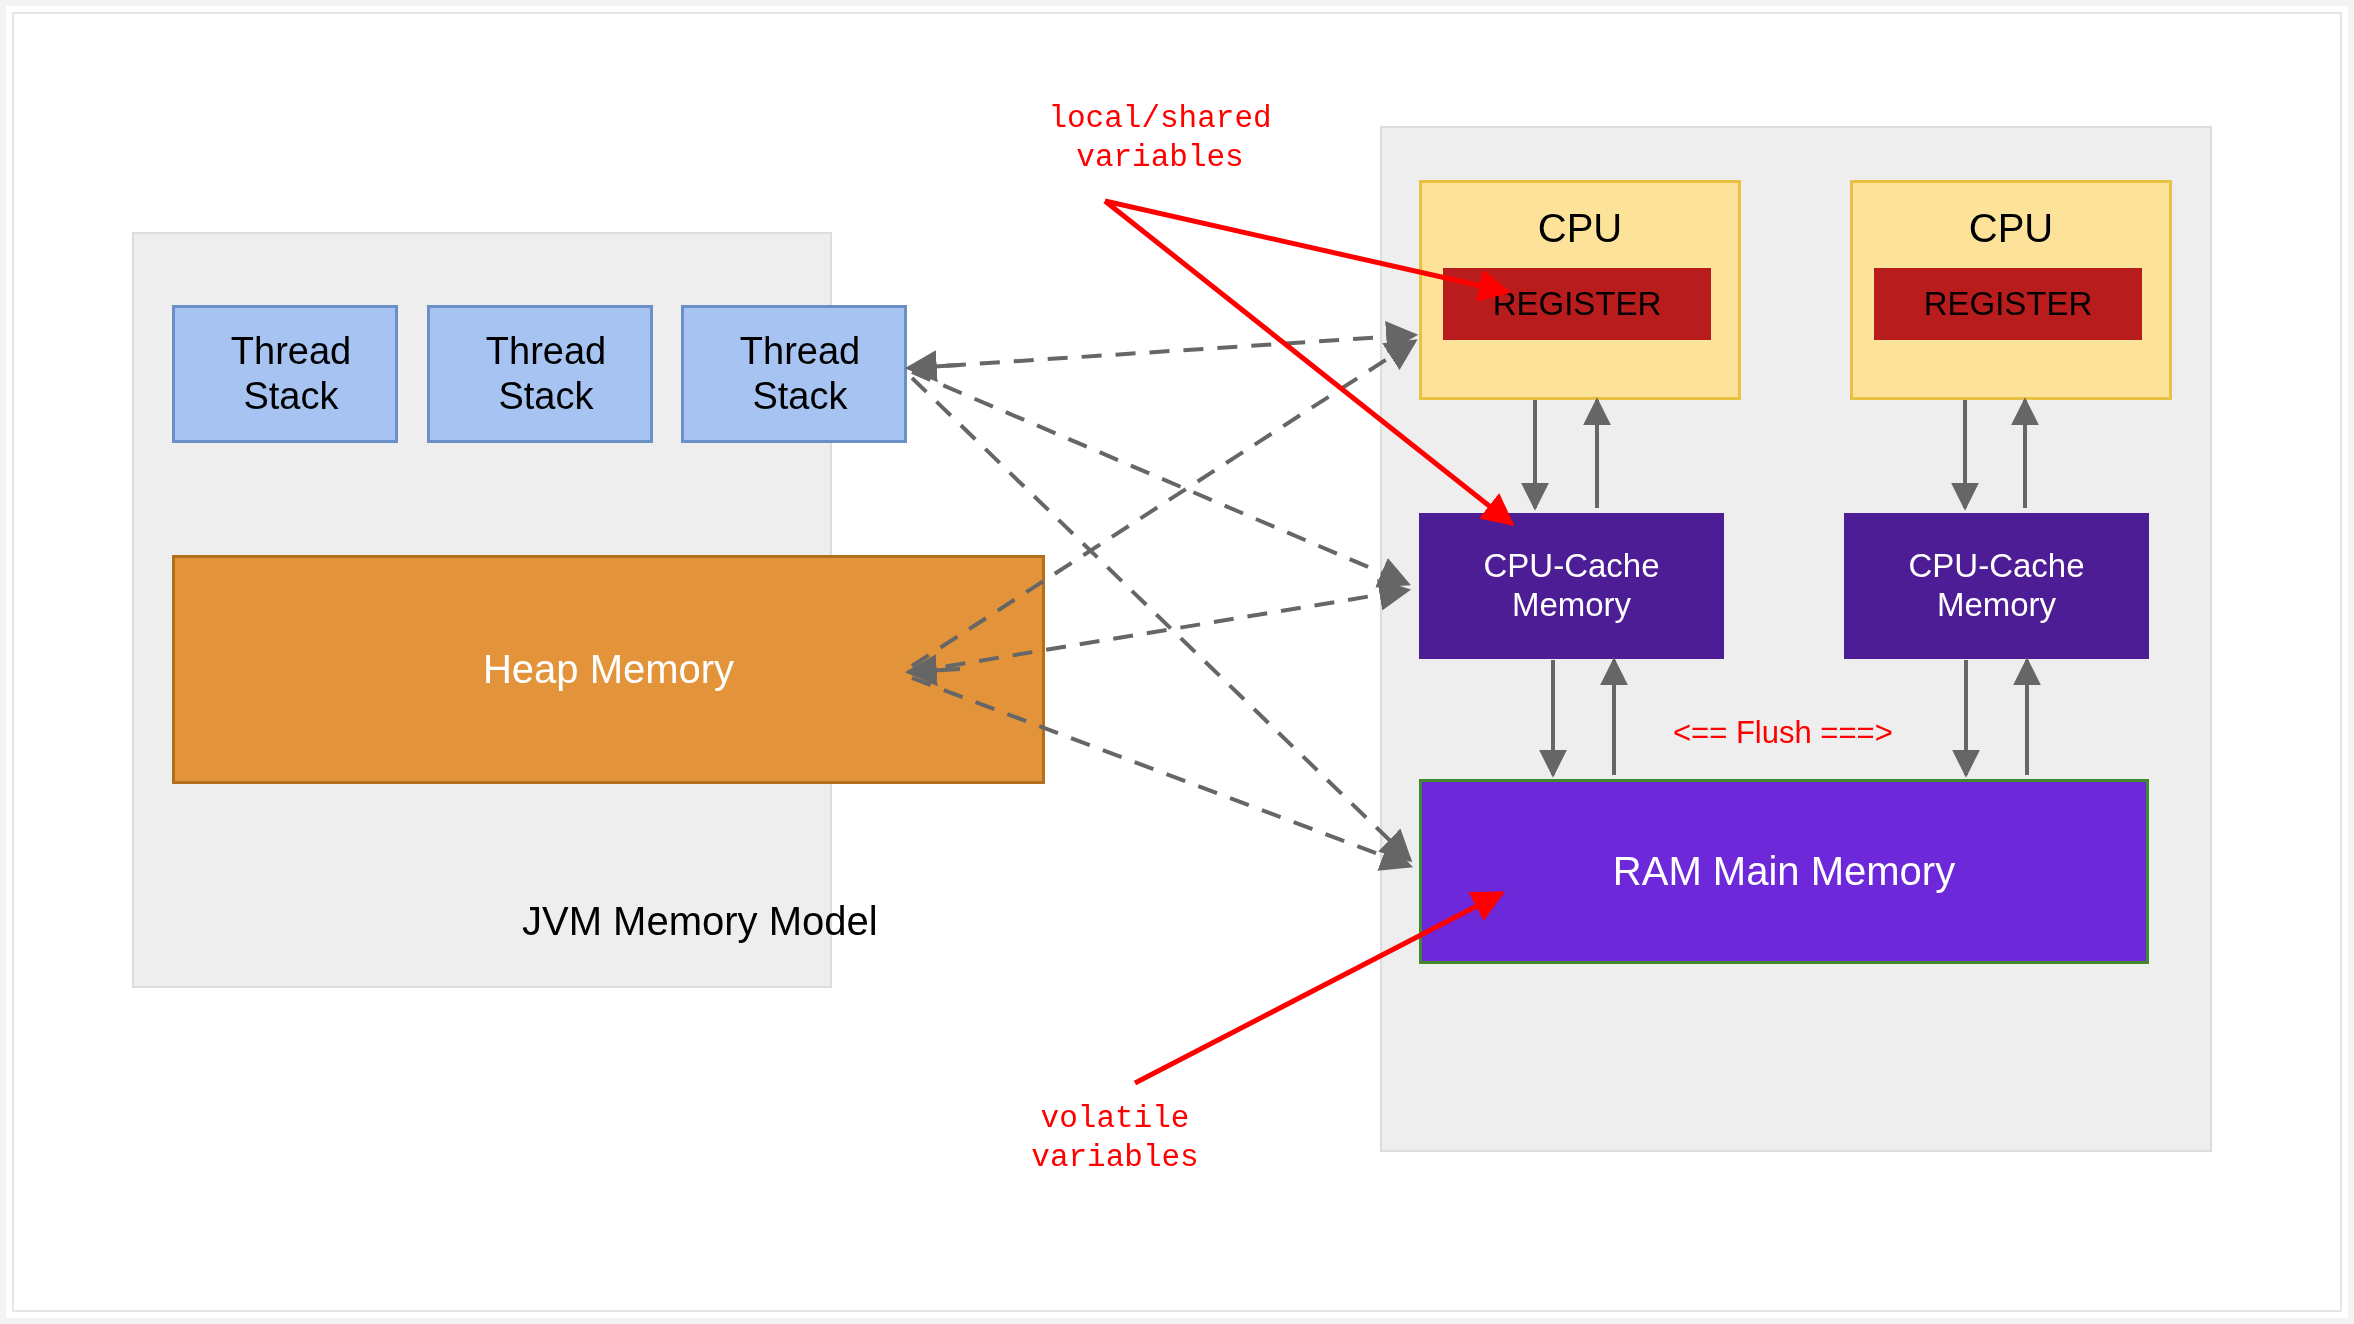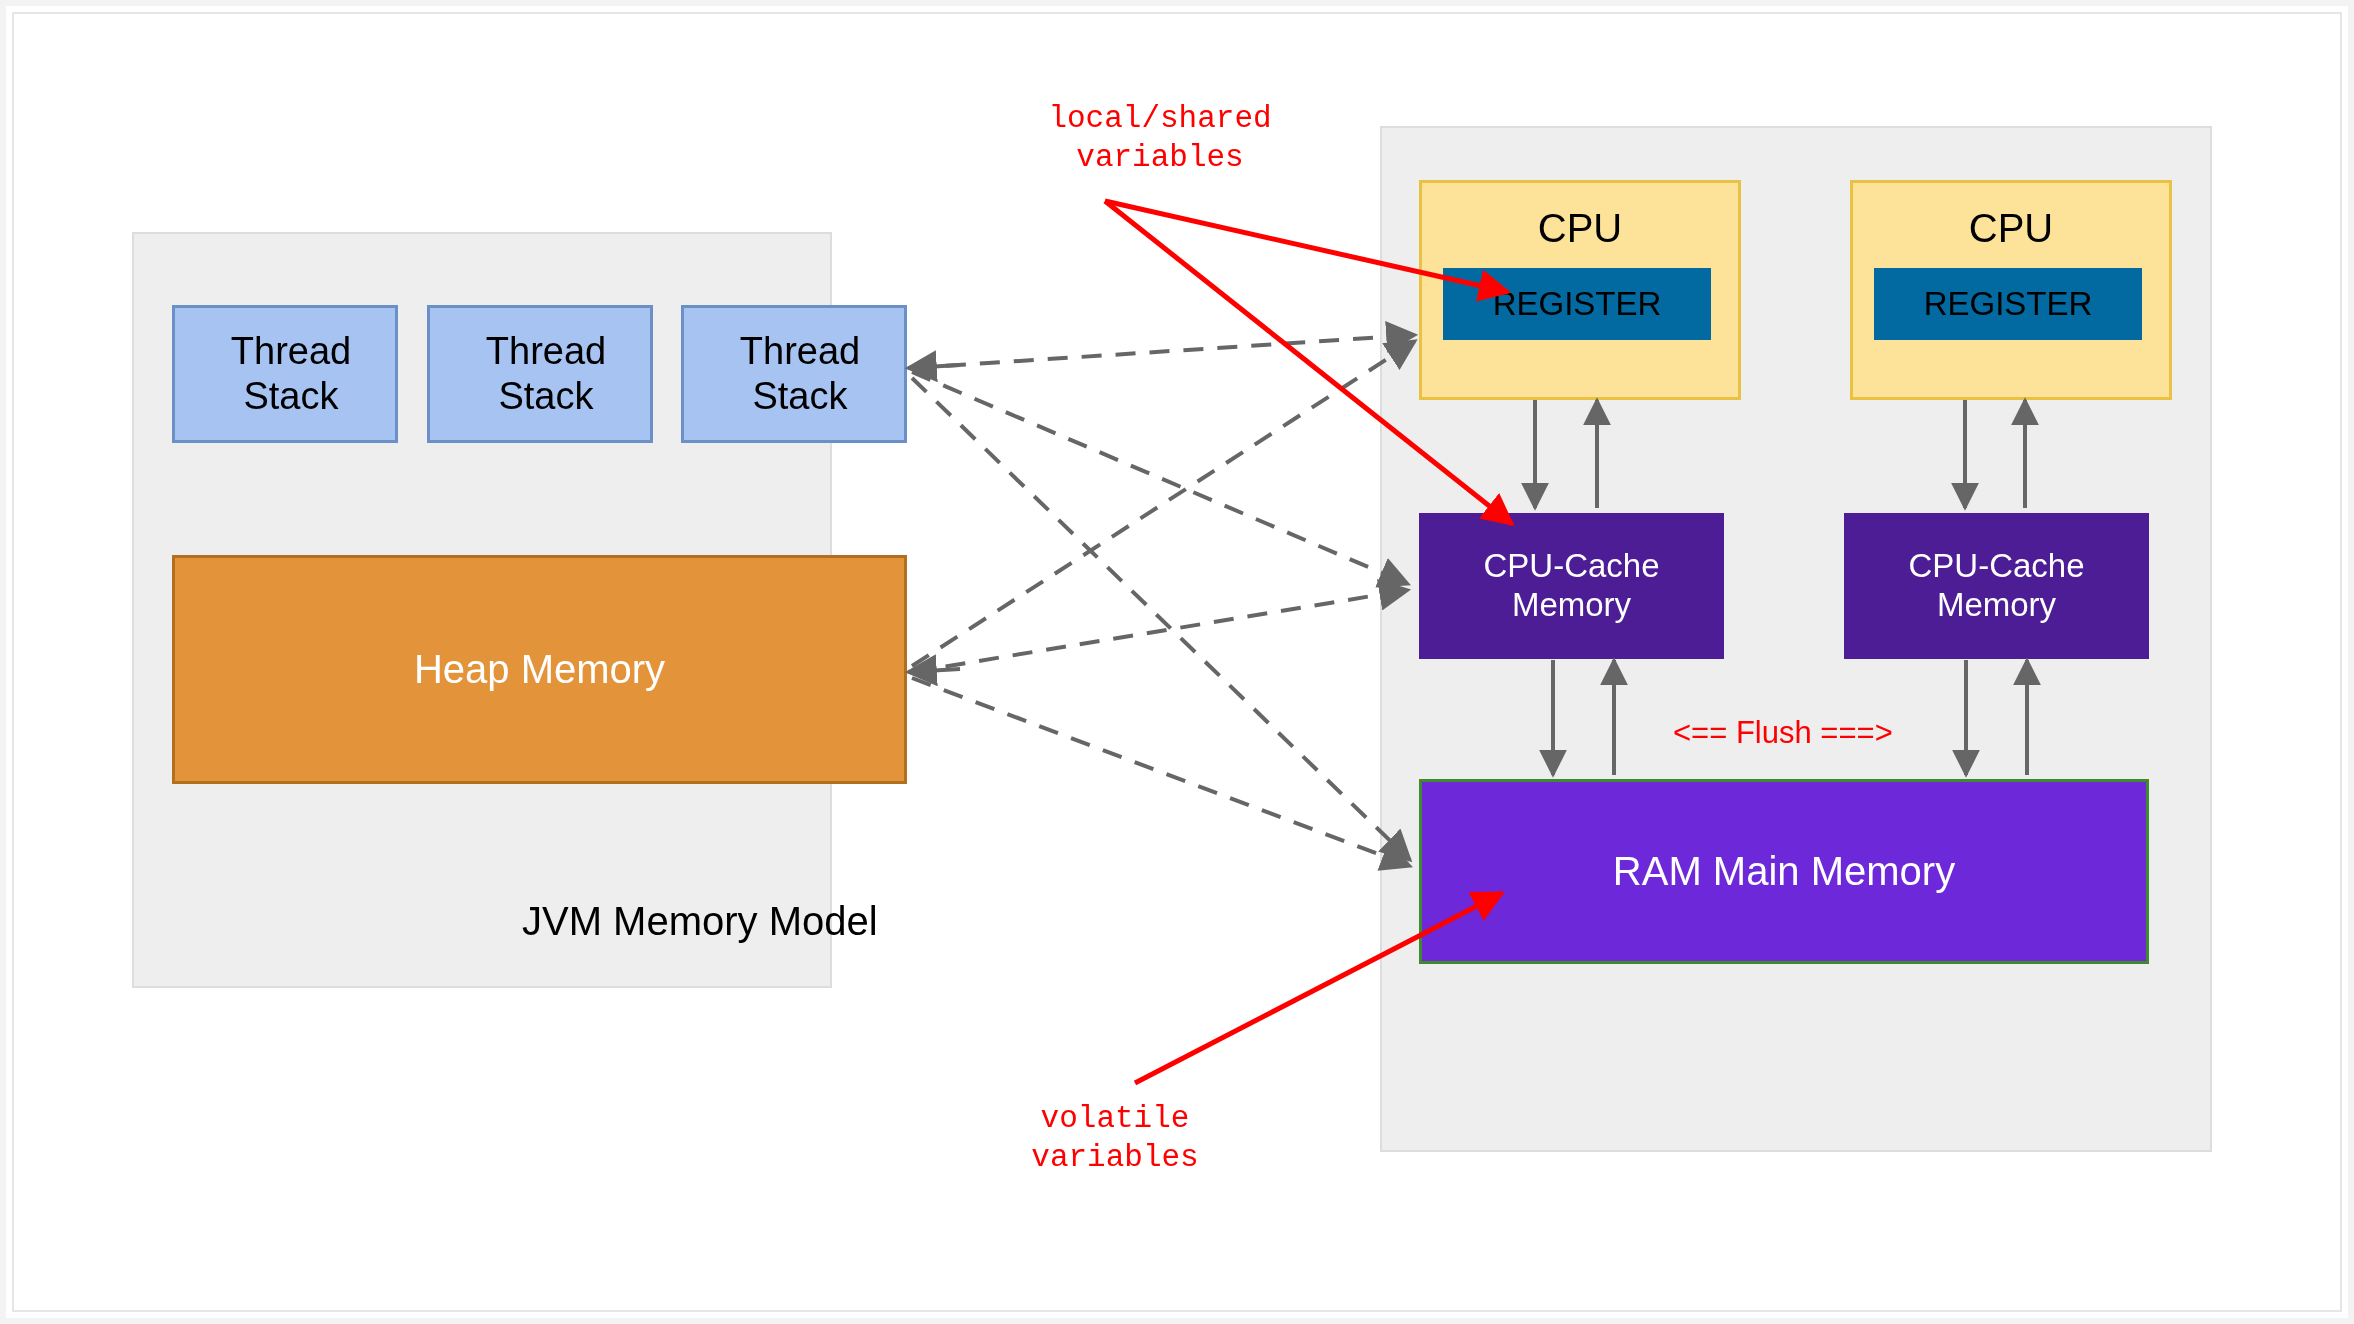--- a/index.html
+++ b/index.html
@@ -75,21 +75,21 @@
   .cpu {
     background: #fde39a;
     border: 3px solid #eac243;
     color: #000000;
     font-size: 40px;
     align-items: flex-start;
     padding-top: 22px;
   }
 
   .register {
-    background: #0369a1;
+    background: #b91c1c;
     color: #000000;
     font-size: 33px;
     border: none;
   }
 
   .cache {
     background: #4c1d95;
     border: 3px solid #4c1d95;
     color: #ffffff;
     font-size: 33px;
@@ -145,21 +145,21 @@
   <div class="box thread-stack" style="left:427px; top:305px; width:226px; height:138px;">
     <span style="white-space:pre-line;">Thread
 Stack</span>
   </div>
 
   <div class="box thread-stack" style="left:681px; top:305px; width:226px; height:138px;">
     <span style="white-space:pre-line;">Thread
 Stack</span>
   </div>
 
-  <div class="box heap" style="left:172px; top:555px; width:735px; height:229px;">
+  <div class="box heap" style="left:172px; top:555px; width:873px; height:229px;">
     <span>Heap Memory</span>
   </div>
 
   <div class="panel-title" style="left:522px; top:899px;">JVM Memory Model</div>
 
   <div class="panel" style="left:1380px; top:126px; width:832px; height:1026px;"></div>
 
   <div class="box cpu" style="left:1419px; top:180px; width:322px; height:220px;">
     <span>CPU</span>
   </div>

